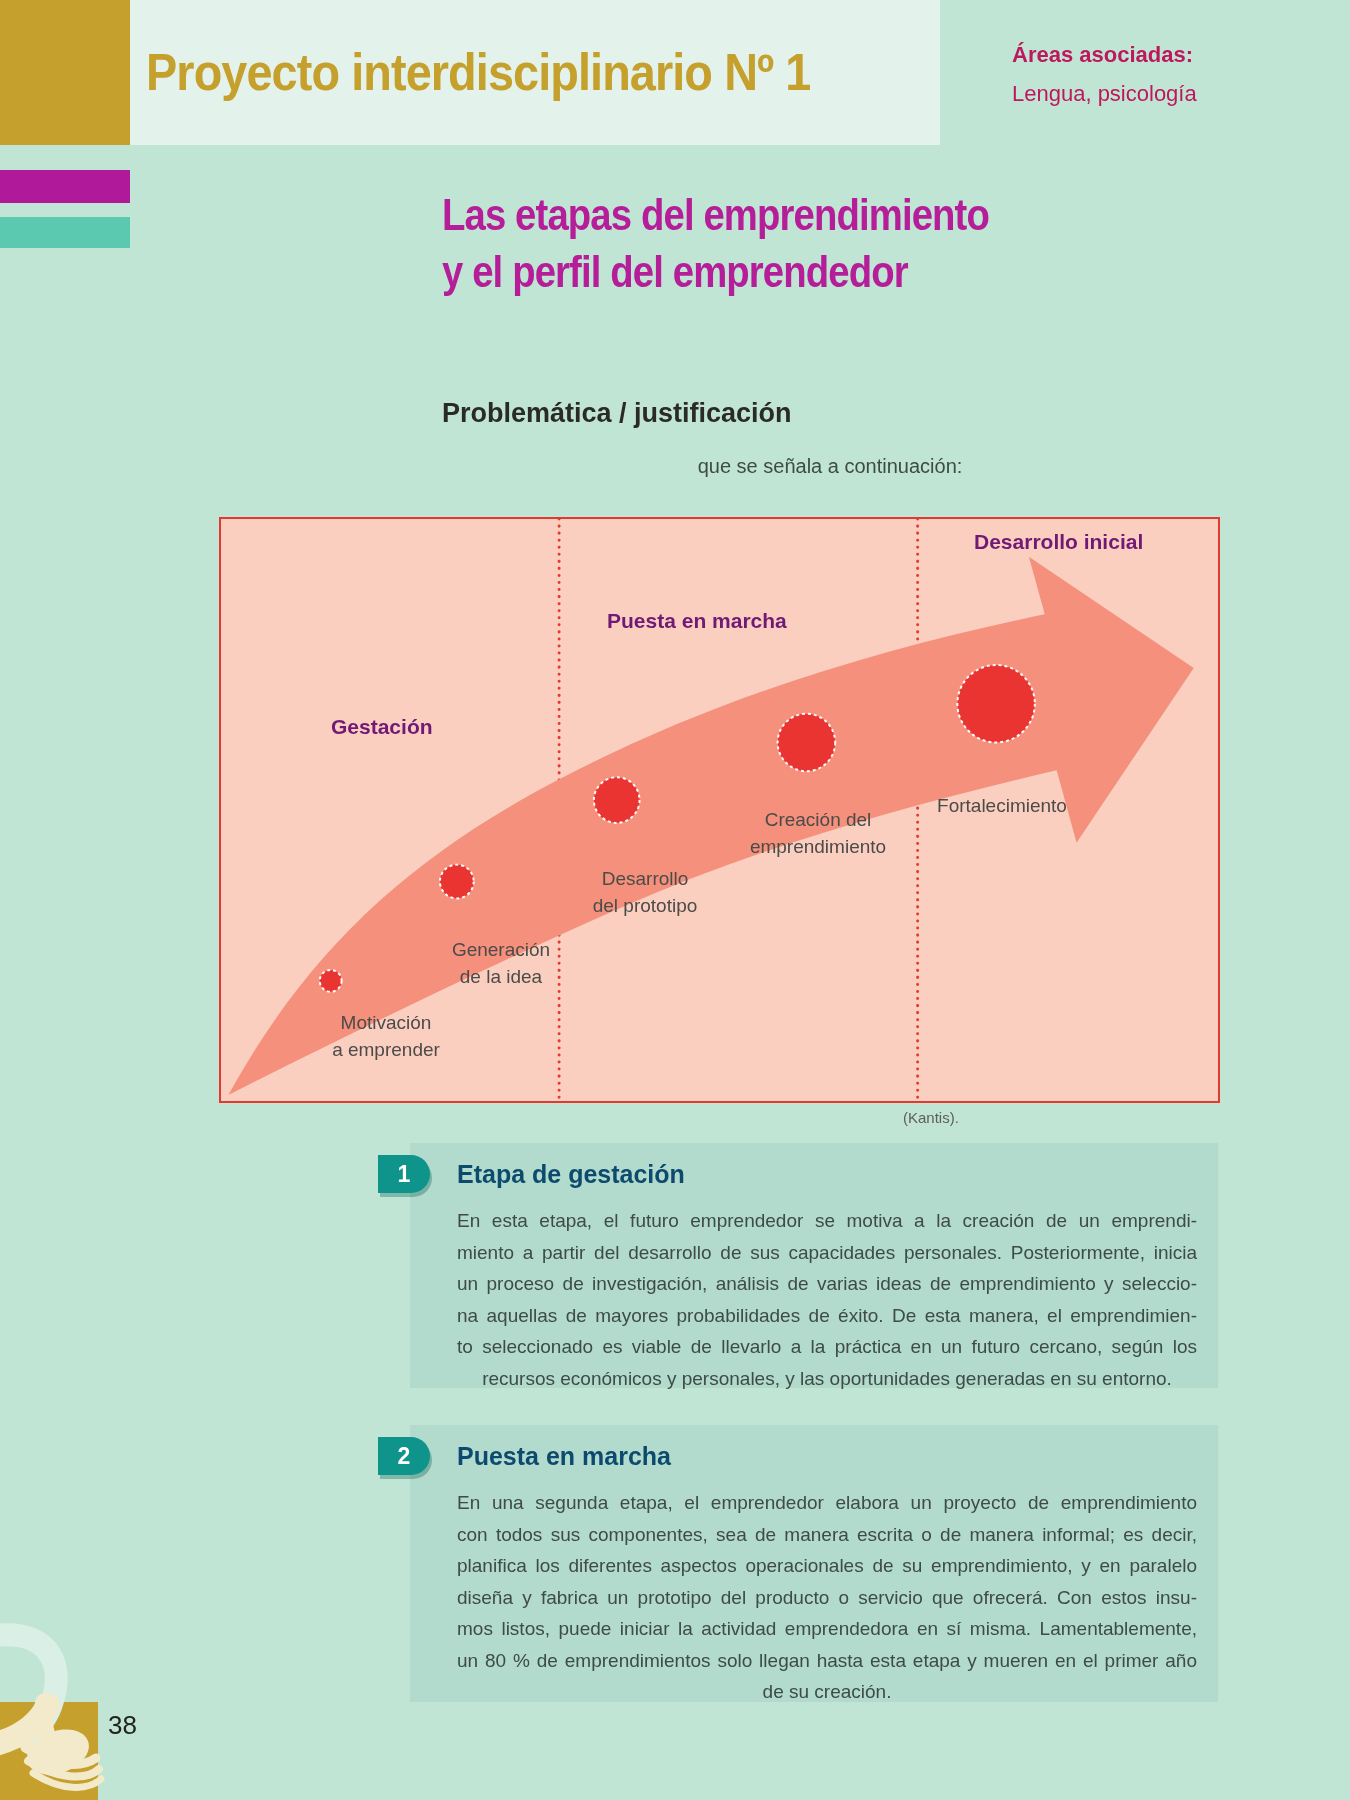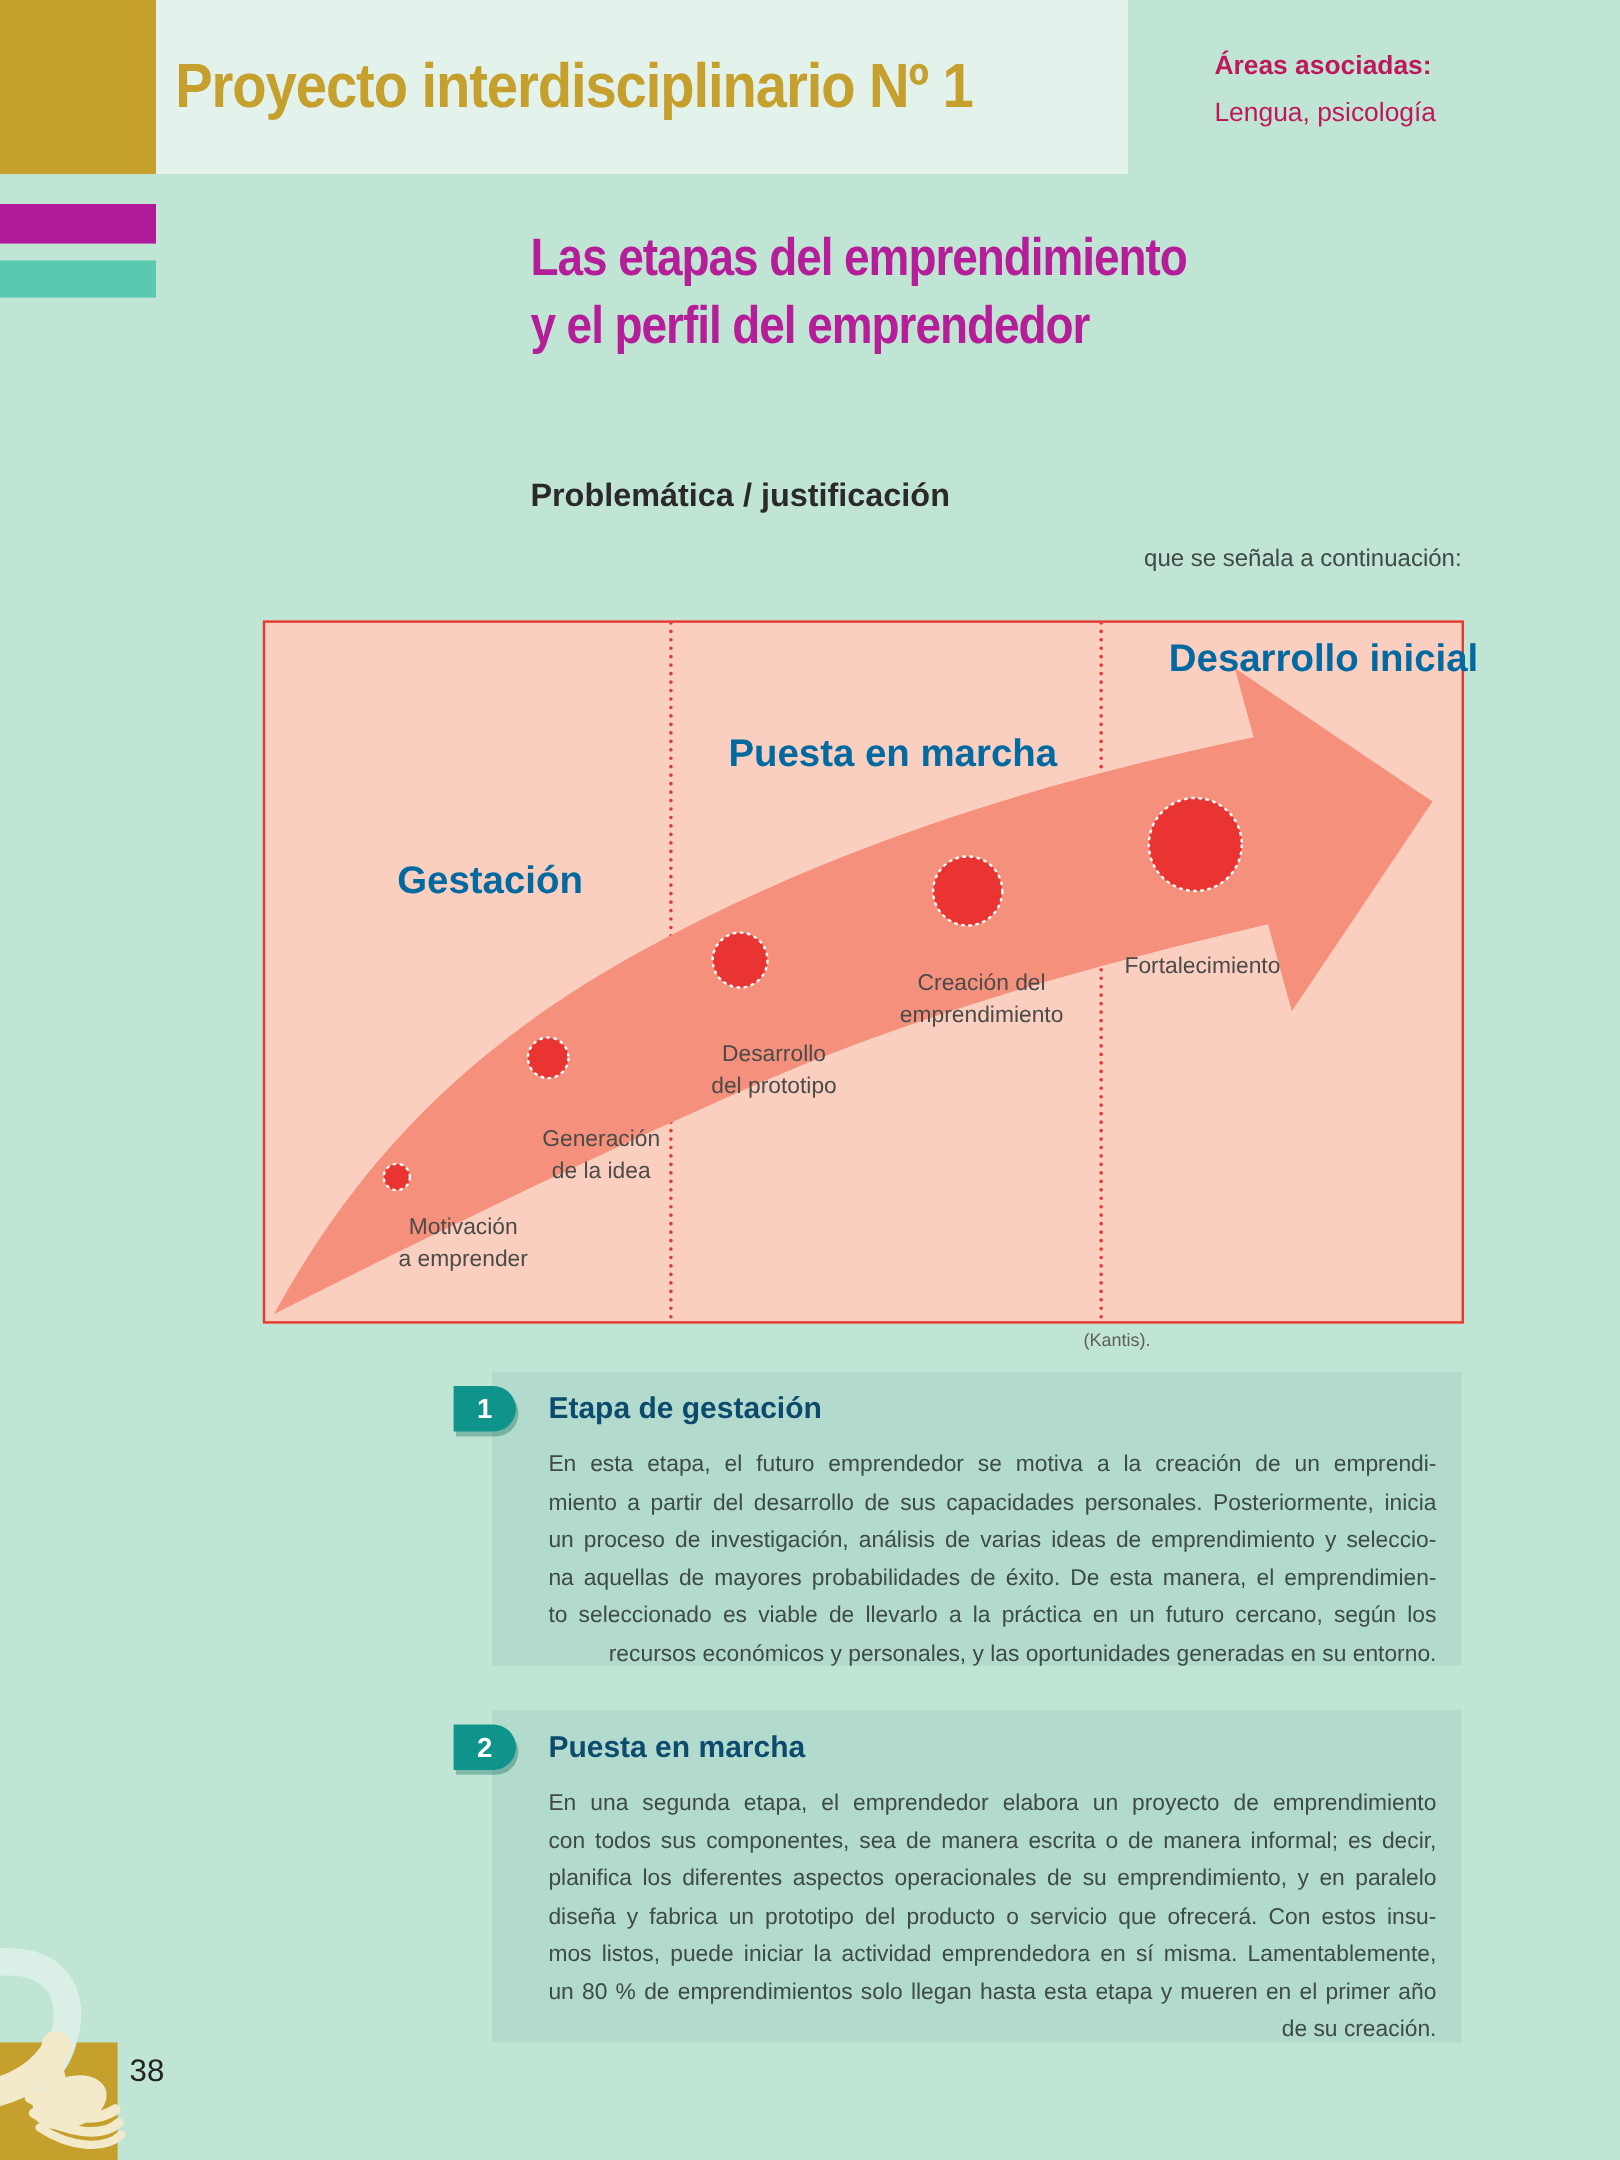--- a/index.html
+++ b/index.html
@@ -34,29 +34,29 @@
     font-size:44px; font-weight:bold; color:#b51e98;
     line-height:57px; transform:scaleX(.87); transform-origin:left top;
     letter-spacing:-1px; white-space:pre-line;
   }
   .prob-heading { left:442px; top:398px; font-size:27px; font-weight:bold; color:#2a2a28; }
   .intro { left:442px; top:451px; width:776px; font-size:20px; line-height:31px; color:#3e4b46; }
   .justify-lines {
     display:block; white-space:pre-line;
     text-align:justify; text-align-last:justify;
   }
-  .plain-line { display:block; text-align:right; }
+  .plain-line { display:block; text-align:center; }
 
   
   .diagram {
     left:219px; top:517px; width:1001px; height:586px;
     background:#fbcfc0; border:2px solid #e23a30;
   }
   .diagram svg.scene { position:absolute; left:0; top:0; width:100%; height:100%; }
-  .zone-label { position:absolute; font-size:32px; font-weight:bold; color:#0369a1; white-space:nowrap; }
+  .zone-label { position:absolute; font-size:21px; font-weight:bold; color:#701a75; white-space:nowrap; }
   .zone-1 { left:110px; top:196px; }
   .zone-2 { left:386px; top:90px; }
   .zone-3 { left:753px; top:11px; }
   .pt-label {
     position:absolute; transform:translateX(-50%);
     font-size:19px; line-height:27px; color:#4b4b49;
     text-align:center; white-space:pre-line;
   }
   .pt-0 { left:165px; top:490px; }
   .pt-1 { left:280px; top:417px; }

